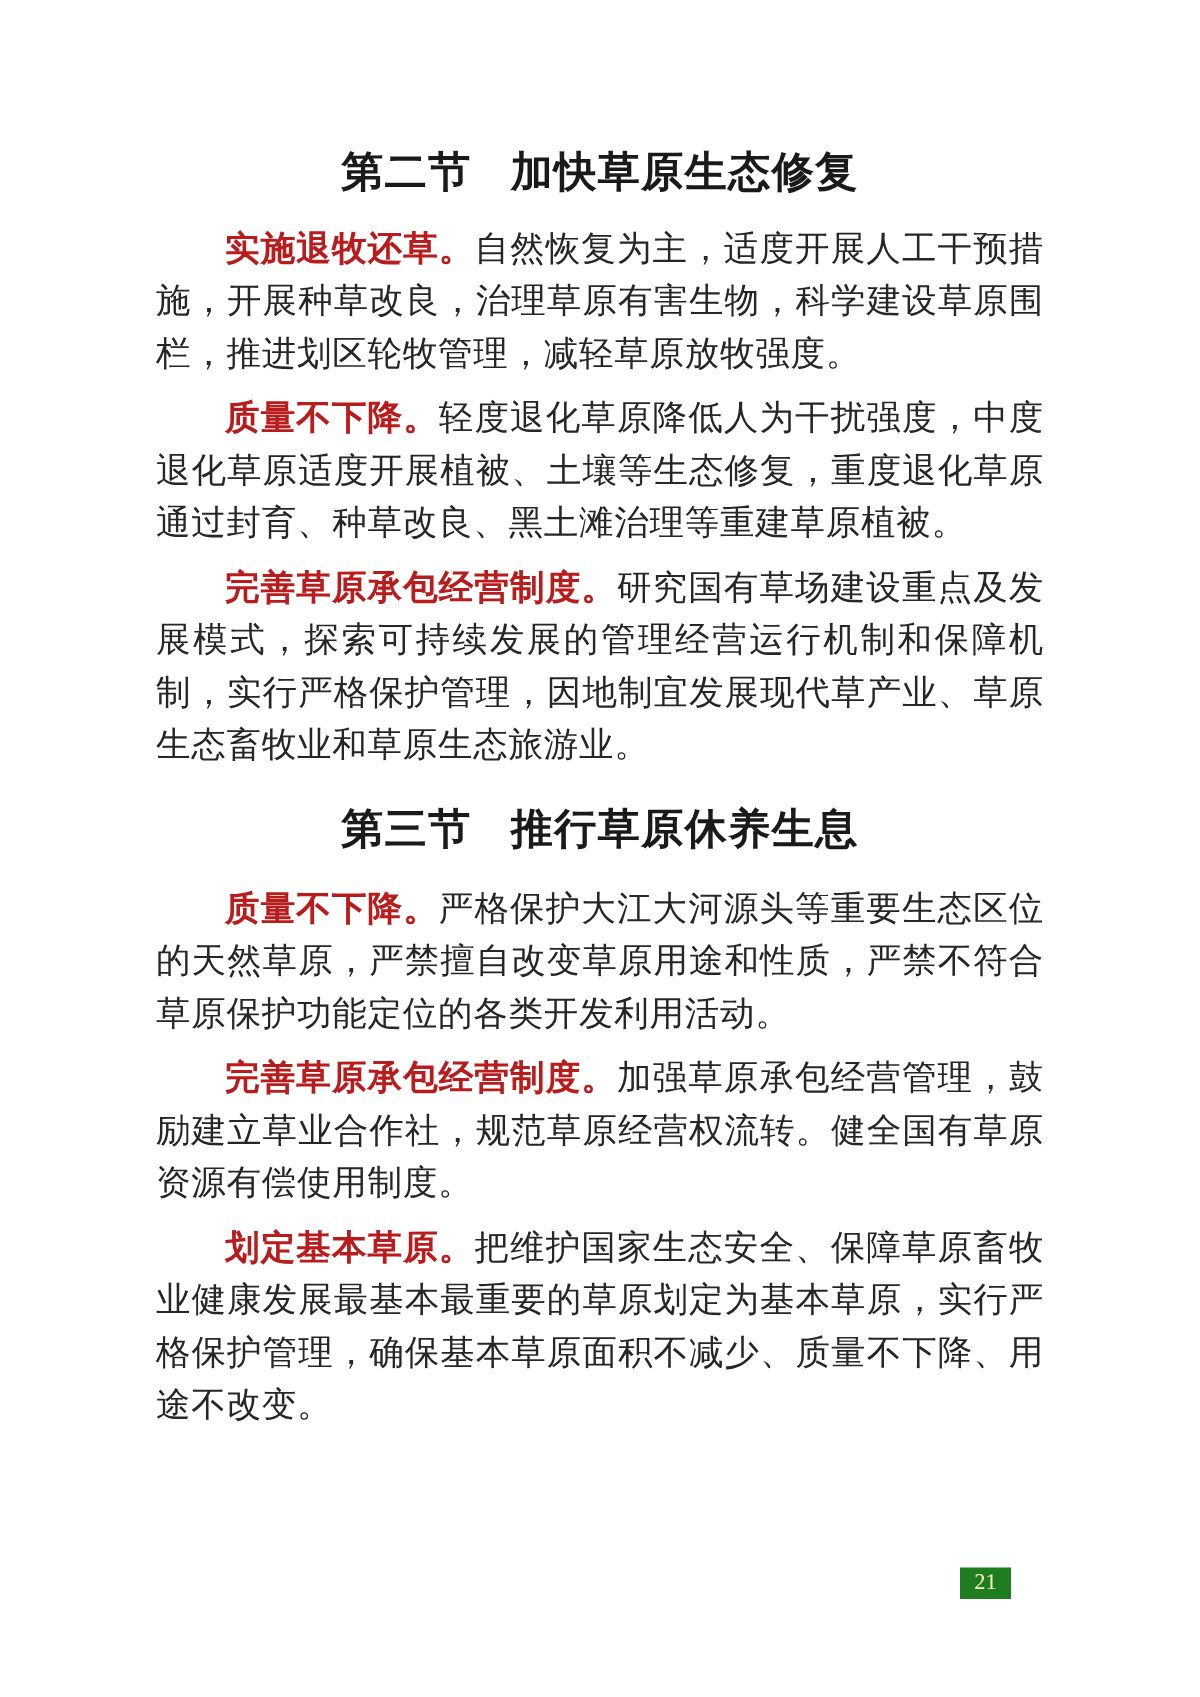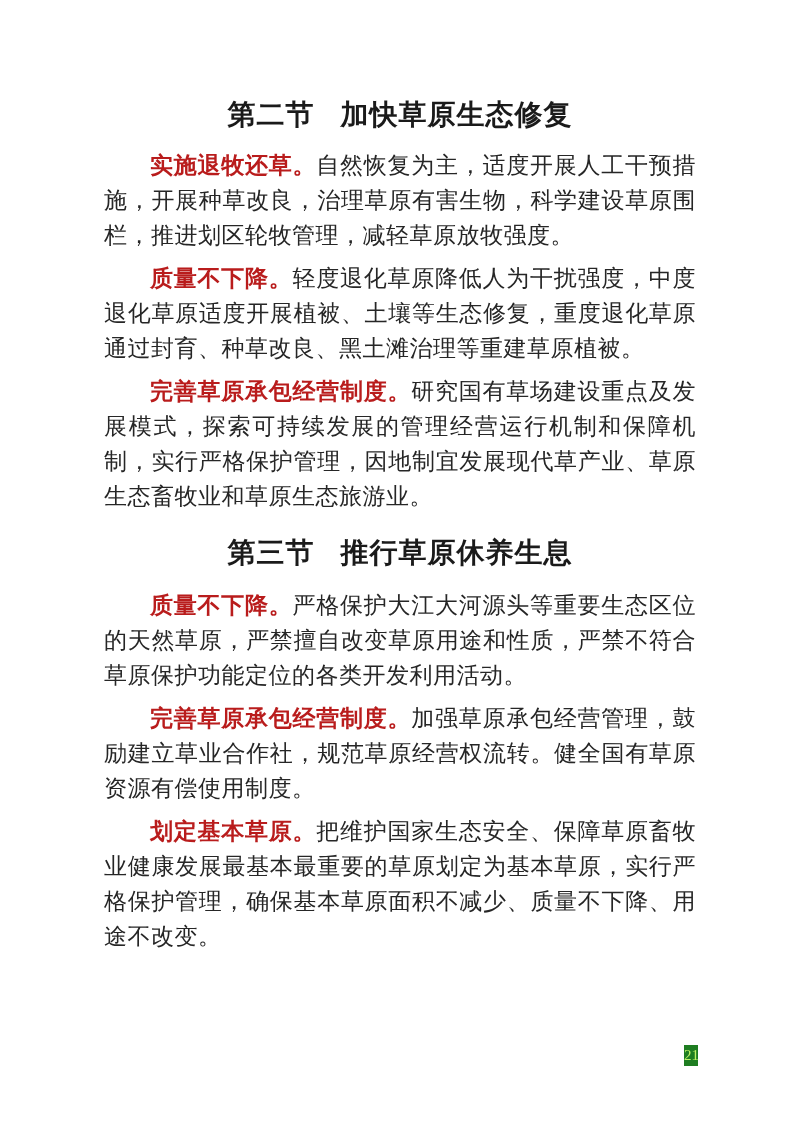--- a/index.html
+++ b/index.html
@@ -47,29 +47,28 @@
     letter-spacing: 0.5px;
   }
   .para .lead {
     font-weight: bold;
     color: #b91c1c;
   }
   .page-num {
     position: absolute;
     left: 640px;
     top: 1045px;
-    width: 14px;
+    width: 34px;
     height: 21px;
     background: #1e7d21;
-    color: #bef264;
+    color: #fef9c3;
     font-size: 15px;
     line-height: 21px;
     text-align: center;
     font-family: "Liberation Serif", serif;
-    margin-left: 44px;
   }
 </style>
 </head>
 <body>
 
 <div class="page">
   <div class="content">
 
     <h2 class="section-title"><span>第二节</span><span class="title-gap"></span><span>加快草原生态修复</span></h2>
 

